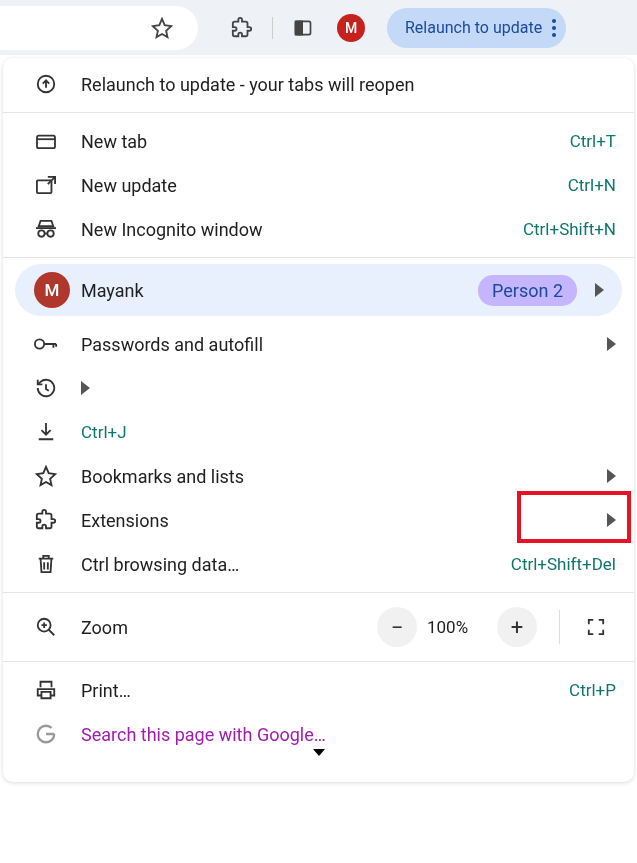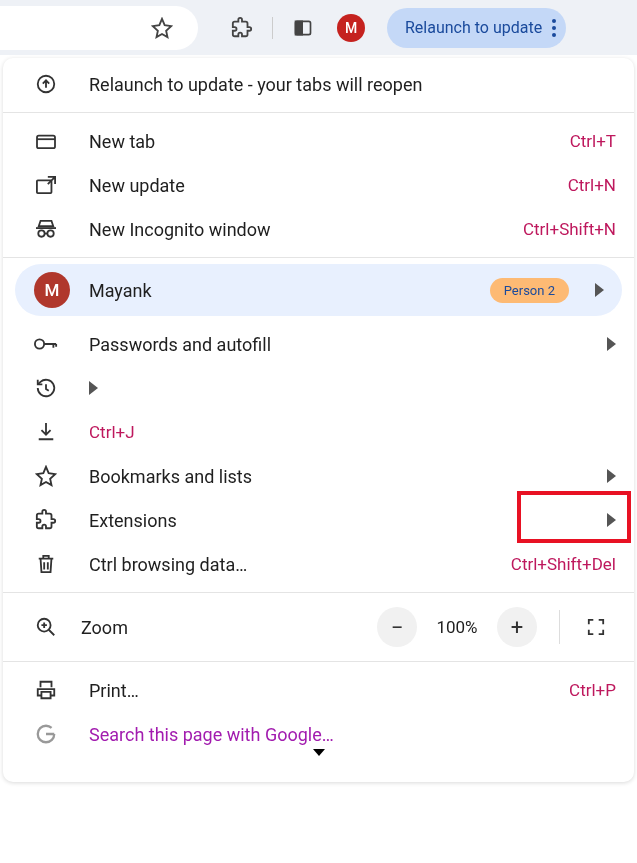--- a/index.html
+++ b/index.html
@@ -71,29 +71,29 @@
     background: #fff;
     border-radius: 10px;
     box-shadow: 0 1px 4px rgba(0,0,0,0.15);
     padding: 4px 0 6px 0;
   }
   .item {
     display: flex;
     align-items: center;
     height: 44px;
     padding: 0 18px 0 8px;
-    gap: 8px;
+    gap: 0;
   }
   .icon-slot {
     width: 70px;
     display: flex; align-items: center; justify-content: center;
     color: #444;
   }
   .label { flex: 1; font-size: 18px; color: #1f1f1f; }
-  .shortcut { font-size: 17px; color: #be185d; }
+  .shortcut { font-size: 17px; color: #0f766e; }
   .chev-right {
     width: 0; height: 0;
     border-top: 7px solid transparent;
     border-bottom: 7px solid transparent;
     border-left: 9px solid #555;
   }
   .chev-down-sm {
     width: 0; height: 0;
     border-left: 6px solid transparent;
     border-right: 6px solid transparent;
@@ -111,43 +111,43 @@
   }
   .selected { background: #e8f0fe; }
   .avatar-lg {
     width: 36px; height: 36px; border-radius: 50%;
     background: #b0372c;
     color: #fff;
     display: flex; align-items: center; justify-content: center;
     font-size: 17px; font-weight: 500;
   }
   .person-pill {
-    background: #fdba74;
+    background: #c4b5fd;
     color: #1a4a9c;
     border-radius: 15px;
     padding: 5px 14px;
-    font-size: 13px;
+    font-size: 18px;
     margin-right: 18px;
   }
 
   .zoom-row {
     display: flex; align-items: center;
     height: 56px;
     padding: 0 18px 0 8px;
   }
   .zoom-ctrls {
     display: flex; align-items: center; gap: 10px;
   }
   .zoom-btn {
     width: 40px; height: 40px; border-radius: 50%;
     background: #f1f1f1;
     display: flex; align-items: center; justify-content: center;
     font-size: 22px; color: #333;
   }
-  .zoom-val { min-width: 60px; text-align: center; font-size: 17px; }
+  .zoom-val { min-width: 60px; font-size: 17px; }
   .zoom-sep { width: 1px; height: 34px; background: #ddd; margin: 0 6px 0 12px; }
 
   .highlight-box {
     position: absolute;
     border: 4px solid #e81123;
     pointer-events: none;
   }
 </style>
 </head>
 <body>

